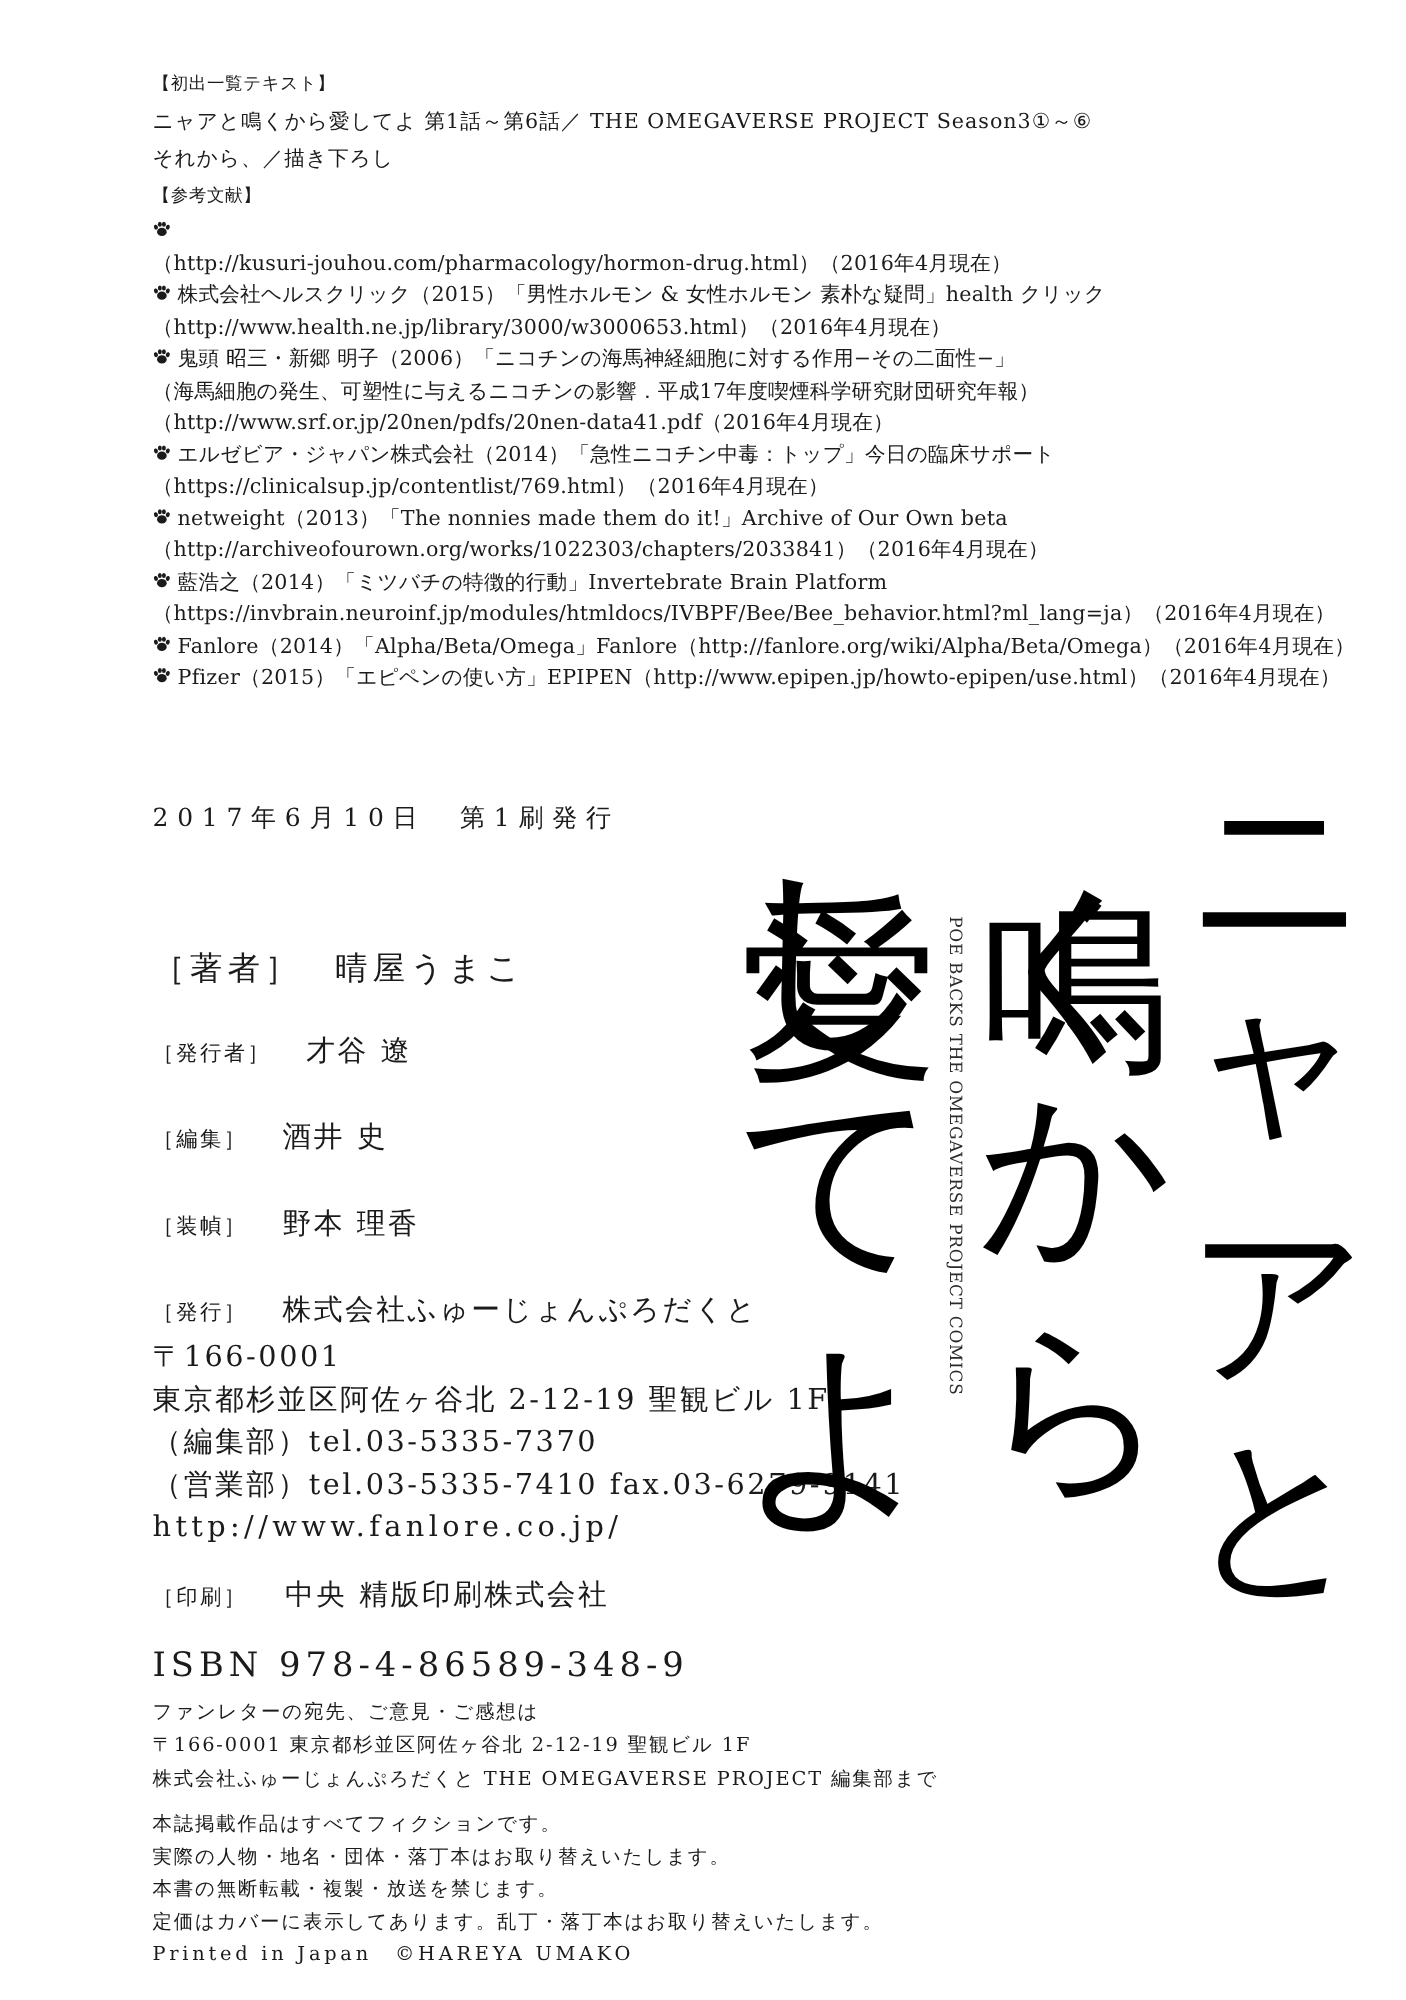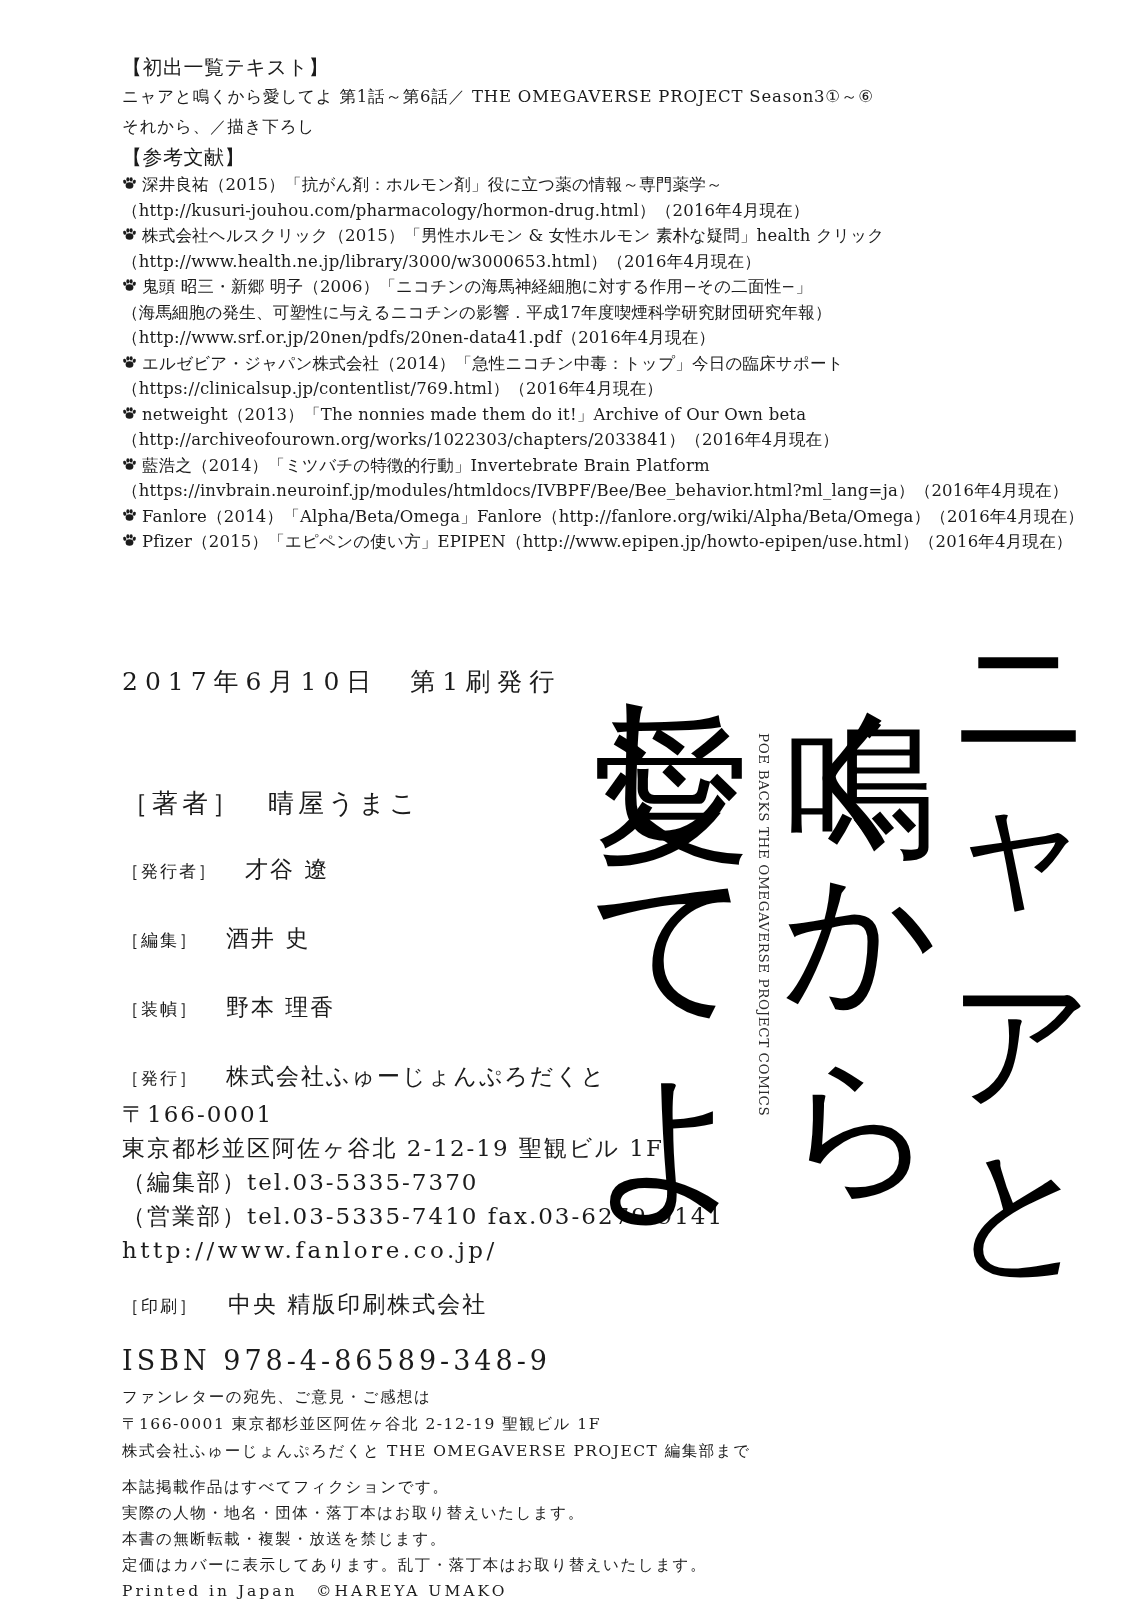--- a/index.html
+++ b/index.html
@@ -10,42 +10,42 @@
     overflow:hidden;
     font-family:"DejaVu Serif","Liberation Serif",serif;
     color:#1b1b1b;
   }
   .content{
     position:absolute;
     left:122px;top:0;
     width:690px;
   }
   .sec-heading{
-    font-size:20px;line-height:30px;
+    font-size:14px;line-height:30px;
     margin-top:0;white-space:nowrap;
     letter-spacing:0.5px;
   }
   .fa-line{
     font-size:16.5px;line-height:30px;
     white-space:nowrap;letter-spacing:0.8px;
   }
   .refs{margin-top:0;}
   .ref-line{
     font-size:16.5px;line-height:25.5px;
     white-space:nowrap;letter-spacing:0.2px;
     position:relative;z-index:2;
   }
   .paw{
     display:inline-block;width:15px;height:15px;
     margin-right:5px;vertical-align:-1px;
   }
   .paw svg{display:block;width:15px;height:15px;}
   .date-line{
-    margin-top:110px;
-    font-size:25px;line-height:34px;
+    margin-top:82px;
+    font-size:20px;line-height:34px;
     letter-spacing:7px;white-space:nowrap;
   }
   .author-line{
     margin-top:86px;
     font-size:26px;line-height:36px;
     letter-spacing:4px;white-space:nowrap;
   }
   .author-line .gap{display:inline-block;width:26px;}
   .credits{margin-top:19px;}
   .credit-line{
@@ -128,21 +128,21 @@
 
   <div class="sec-heading" style="margin-top:52px">【初出一覧テキスト】</div>
   <div class="fa-line">ニャアと鳴くから愛してよ 第1話～第6話／ THE OMEGAVERSE PROJECT Season3①～⑥</div>
   <div class="fa-line">それから、／描き下ろし</div>
 
   <div class="refs">
     <div class="sec-heading">【参考文献】</div>
 
     <div class="ref-line"><span class="paw"><svg viewBox="0 0 24 24">
             <use href="#paw-shape"></use>
-          </svg></span><span>深井良祐（2015）「抗がん剤：ホルモン剤」役に立つ薬の情報～専門薬学～</span></div>
+          </svg></span></div>
     <div class="ref-line"><span>（http://kusuri-jouhou.com/pharmacology/hormon-drug.html）（2016年4月現在）</span></div>
     <div class="ref-line"><span class="paw"><svg viewBox="0 0 24 24">
             <use href="#paw-shape"></use>
           </svg></span><span>株式会社ヘルスクリック（2015）「男性ホルモン &amp; 女性ホルモン 素朴な疑問」health クリック</span></div>
     <div class="ref-line"><span>（http://www.health.ne.jp/library/3000/w3000653.html）（2016年4月現在）</span></div>
     <div class="ref-line"><span class="paw"><svg viewBox="0 0 24 24">
             <use href="#paw-shape"></use>
           </svg></span><span>鬼頭 昭三・新郷 明子（2006）「ニコチンの海馬神経細胞に対する作用−その二面性−」</span></div>
     <div class="ref-line"><span>（海馬細胞の発生、可塑性に与えるニコチンの影響．平成17年度喫煙科学研究財団研究年報）</span></div>
     <div class="ref-line"><span>（http://www.srf.or.jp/20nen/pdfs/20nen-data41.pdf（2016年4月現在）</span></div>

